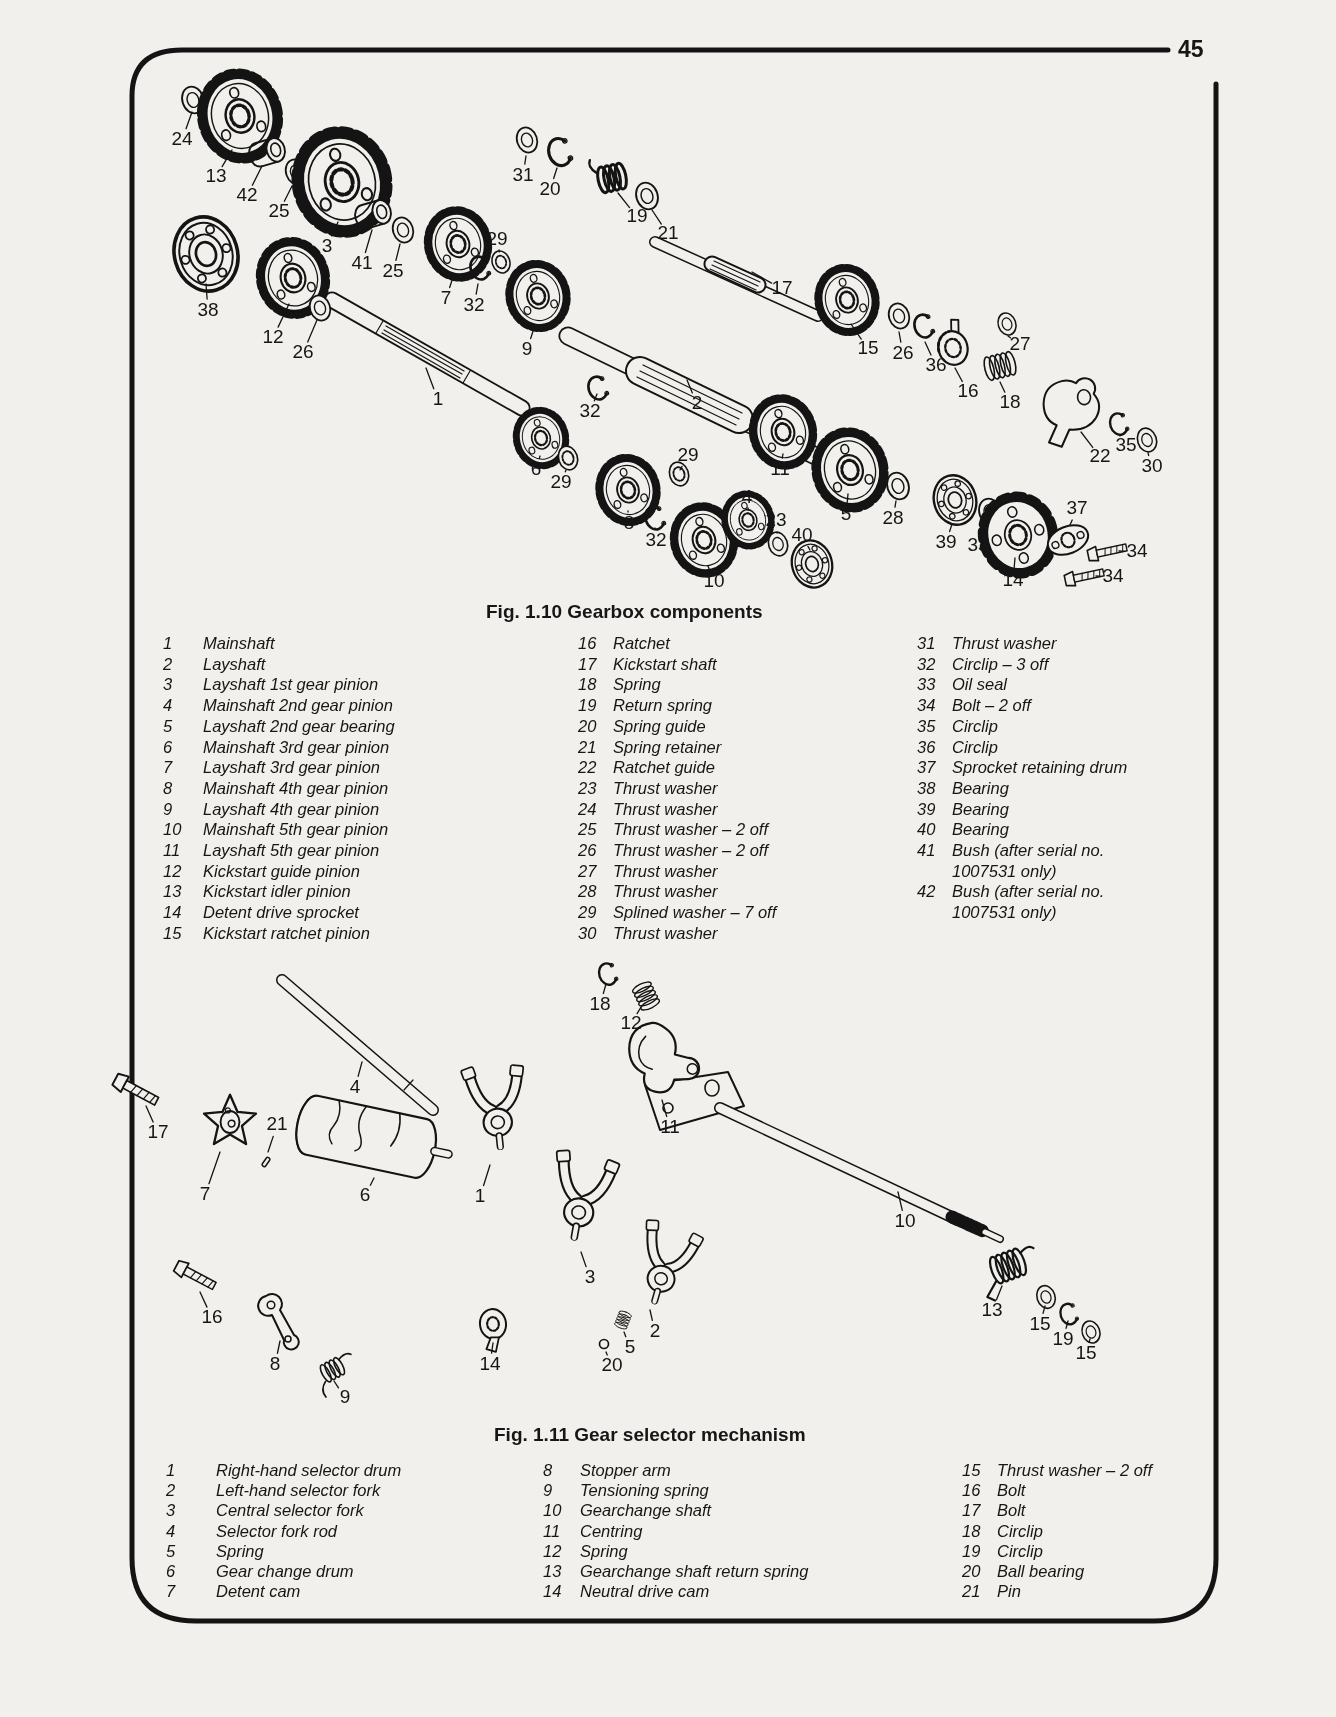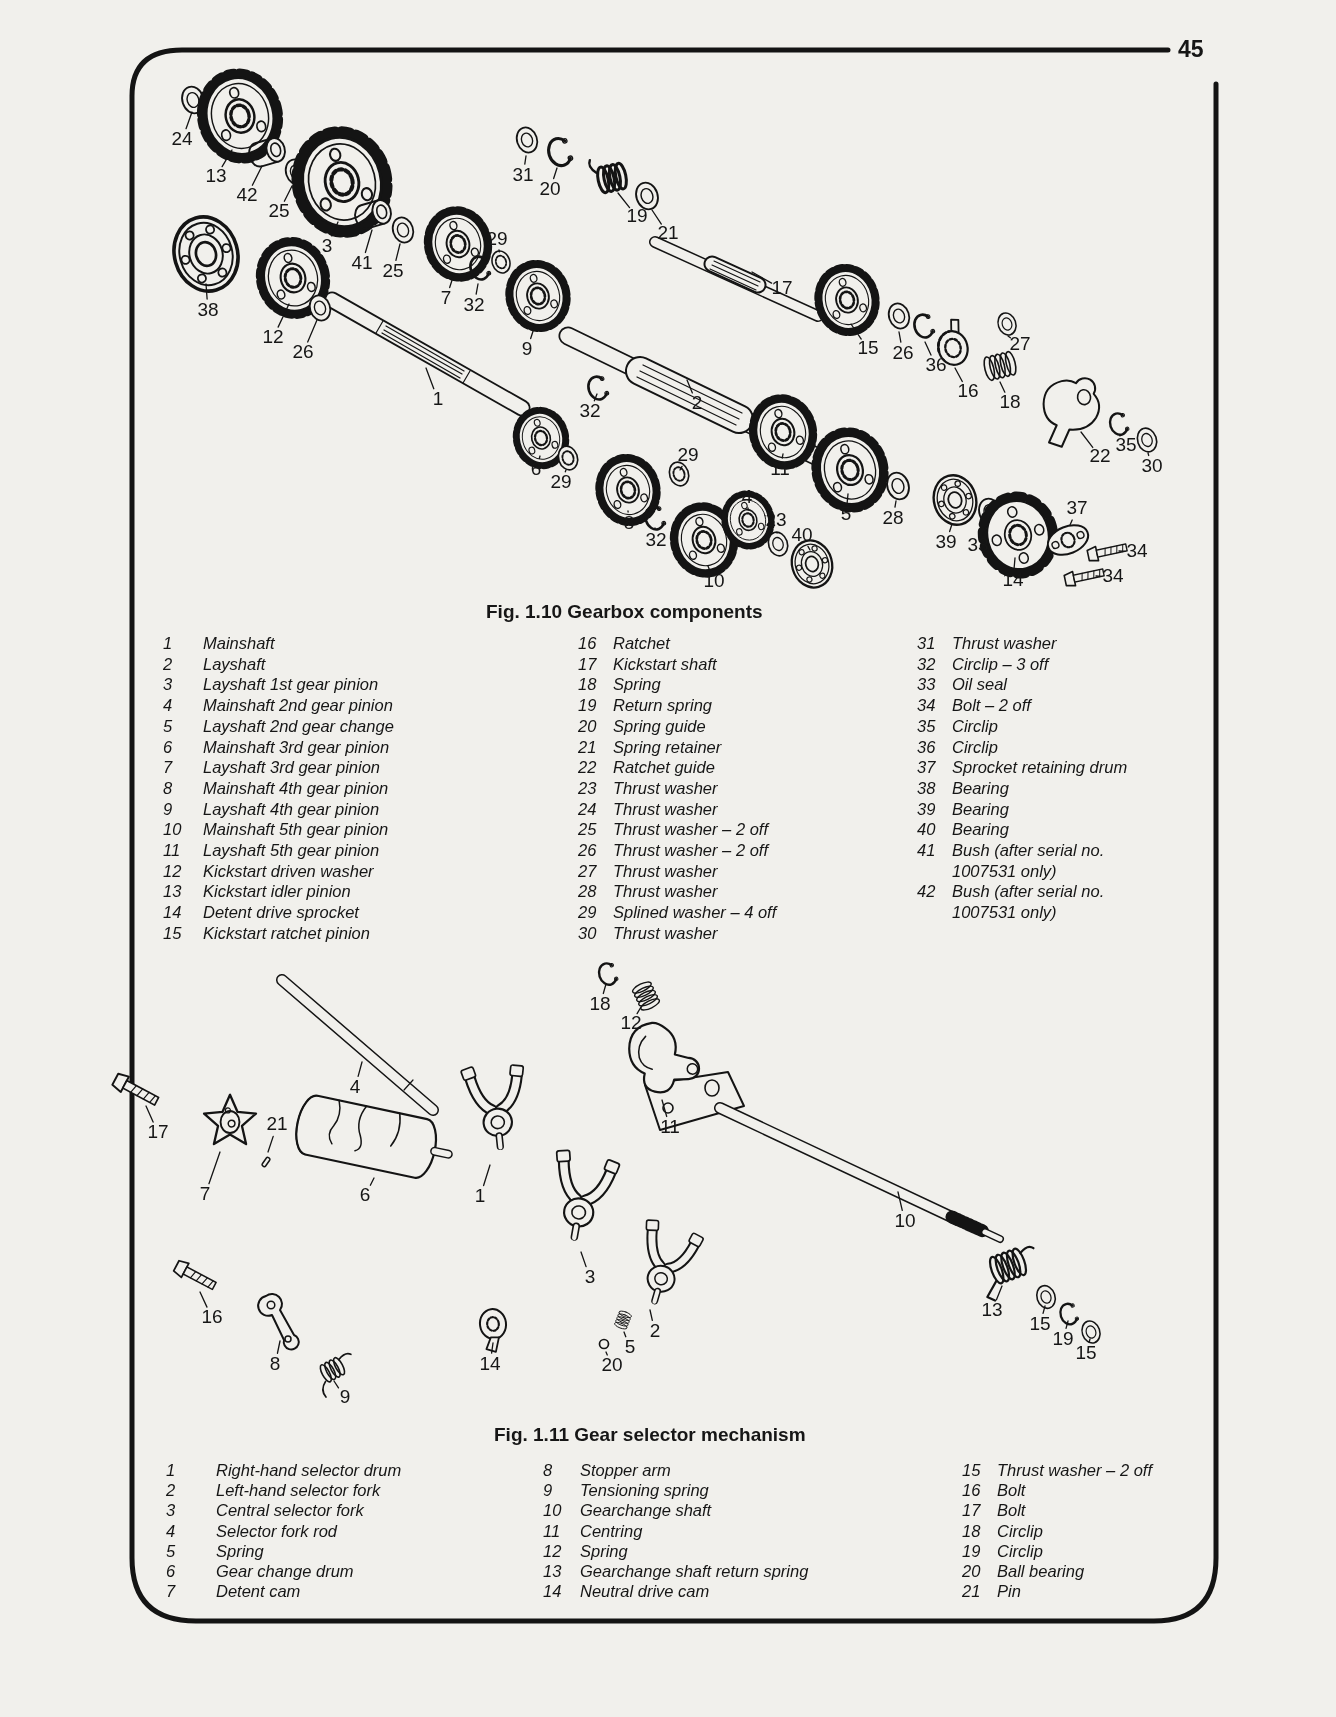--- a/index.html
+++ b/index.html
@@ -508,21 +508,21 @@
       <div class="lrow">
         <span class="lnum">3</span>
         <span class="ltxt">Layshaft 1st gear pinion</span>
       </div>
       <div class="lrow">
         <span class="lnum">4</span>
         <span class="ltxt">Mainshaft 2nd gear pinion</span>
       </div>
       <div class="lrow">
         <span class="lnum">5</span>
-        <span class="ltxt">Layshaft 2nd gear change</span>
+        <span class="ltxt">Layshaft 2nd gear bearing</span>
       </div>
       <div class="lrow">
         <span class="lnum">6</span>
         <span class="ltxt">Mainshaft 3rd gear pinion</span>
       </div>
       <div class="lrow">
         <span class="lnum">7</span>
         <span class="ltxt">Layshaft 3rd gear pinion</span>
       </div>
       <div class="lrow">
@@ -536,21 +536,21 @@
       <div class="lrow">
         <span class="lnum">10</span>
         <span class="ltxt">Mainshaft 5th gear pinion</span>
       </div>
       <div class="lrow">
         <span class="lnum">11</span>
         <span class="ltxt">Layshaft 5th gear pinion</span>
       </div>
       <div class="lrow">
         <span class="lnum">12</span>
-        <span class="ltxt">Kickstart driven washer</span>
+        <span class="ltxt">Kickstart guide pinion</span>
       </div>
       <div class="lrow">
         <span class="lnum">13</span>
         <span class="ltxt">Kickstart idler pinion</span>
       </div>
       <div class="lrow">
         <span class="lnum">14</span>
         <span class="ltxt">Detent drive sprocket</span>
       </div>
       <div class="lrow">
@@ -606,21 +606,21 @@
       <div class="lrow">
         <span class="lnum">27</span>
         <span class="ltxt">Thrust washer</span>
       </div>
       <div class="lrow">
         <span class="lnum">28</span>
         <span class="ltxt">Thrust washer</span>
       </div>
       <div class="lrow">
         <span class="lnum">29</span>
-        <span class="ltxt">Splined washer – 4 off</span>
+        <span class="ltxt">Splined washer – 7 off</span>
       </div>
       <div class="lrow">
         <span class="lnum">30</span>
         <span class="ltxt">Thrust washer</span>
       </div>
     </div>
   <div id="l110c3" class="legend-col f110">
       <div class="lrow">
         <span class="lnum">31</span>
         <span class="ltxt">Thrust washer</span>

